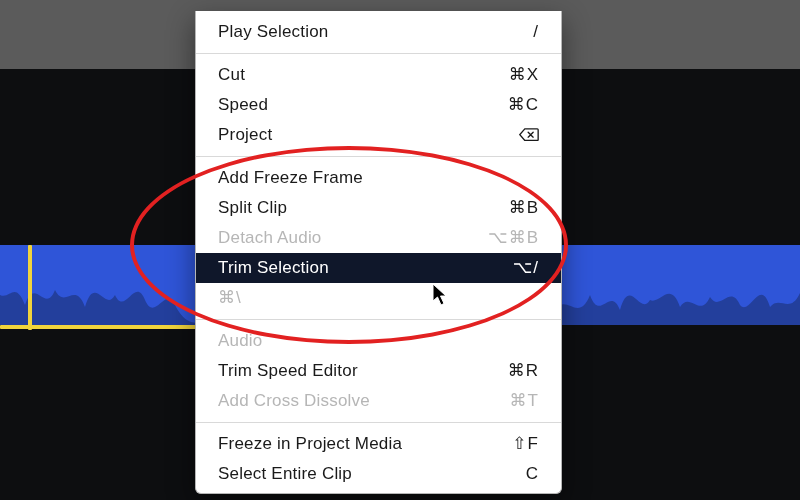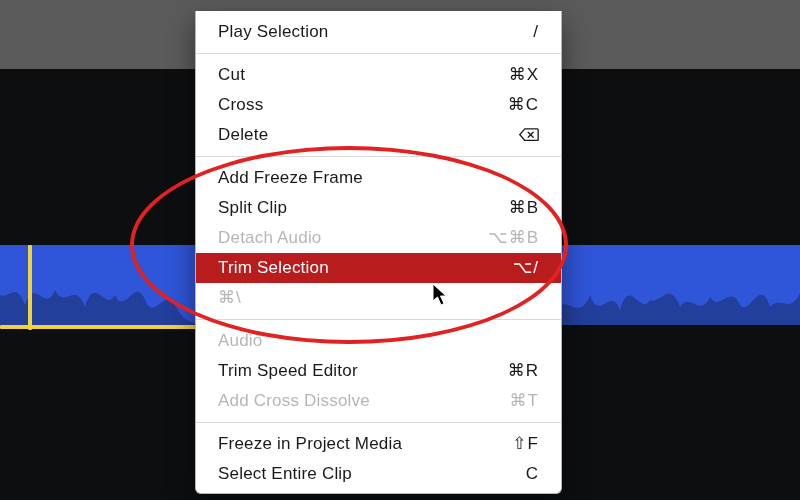--- a/index.html
+++ b/index.html
@@ -19,21 +19,21 @@
     border:1px solid #b6b6b6;border-top:none;border-radius:0 0 6px 6px;
     box-shadow:0 10px 28px rgba(0,0,0,.45);font-size:17px;color:#1a1a1a;padding-bottom:4px;}
   .menu .sep{height:1px;background:#d9d9d9;margin:6px 0;}
   .menu .item{display:flex;align-items:center;justify-content:space-between;
     padding:4px 22px 4px 22px;line-height:22px;white-space:nowrap;}
   .menu .item .lbl{letter-spacing:.2px;}
   .menu .item .sc{font-family:-apple-system,"Helvetica Neue",Helvetica,Arial,sans-serif;
     letter-spacing:1px;color:#1a1a1a;display:flex;align-items:center;gap:2px;}
   .menu .item.disabled{color:#b6b6b6;}
   .menu .item.disabled .sc{color:#b6b6b6;}
-  .menu .item.highlight{background:#b91c1c;color:#ffffff;}
+  .menu .item.highlight{background:#0f172a;color:#ffffff;}
   .menu .item.highlight .sc{color:#ffffff;}
   .menu .item:first-child{padding-top:10px;}
   .backspace-icon{display:inline-block;width:20px;height:14px;position:relative;}
   .backspace-icon svg{display:block;}
   
   .annot{position:absolute;left:130px;top:135px;width:430px;height:190px;
     border:4px solid #e22121;border-radius:50%;pointer-events:none;}
   
   .cursor{position:absolute;left:432px;top:272px;pointer-events:none;}
   .cursor svg{display:block;}
@@ -59,25 +59,25 @@
       <span class="lbl">Play Selection</span>
       <span class="sc">/</span>
     </div>
     <div class="sep"></div>
 
     <div class="item">
       <span class="lbl">Cut</span>
       <span class="sc">⌘X</span>
     </div>
     <div class="item">
-      <span class="lbl">Cross</span>
+      <span class="lbl">Speed</span>
       <span class="sc">⌘C</span>
     </div>
     <div class="item">
-      <span class="lbl">Delete</span>
+      <span class="lbl">Project</span>
       <span class="sc">
         <span class="backspace-icon">
           <svg viewBox="0 0 24 16">
               <path fill="none" stroke="#1a1a1a" stroke-width="1.6" d="M7 1 H22 a1 1 0 0 1 1 1 V14 a1 1 0 0 1 -1 1 H7 L1 8 Z"></path>
               <path stroke="#1a1a1a" stroke-width="1.6" stroke-linecap="round" d="M11 5 L17 11 M17 5 L11 11"></path>
             </svg>
         </span>
       </span>
     </div>
     <div class="sep"></div>

